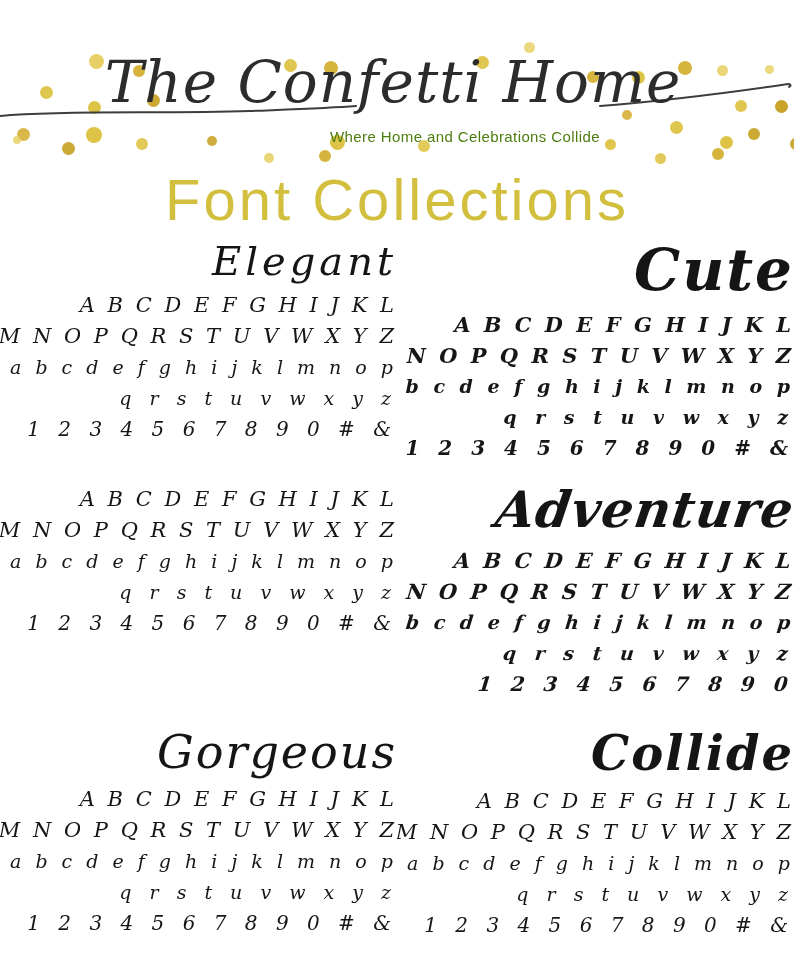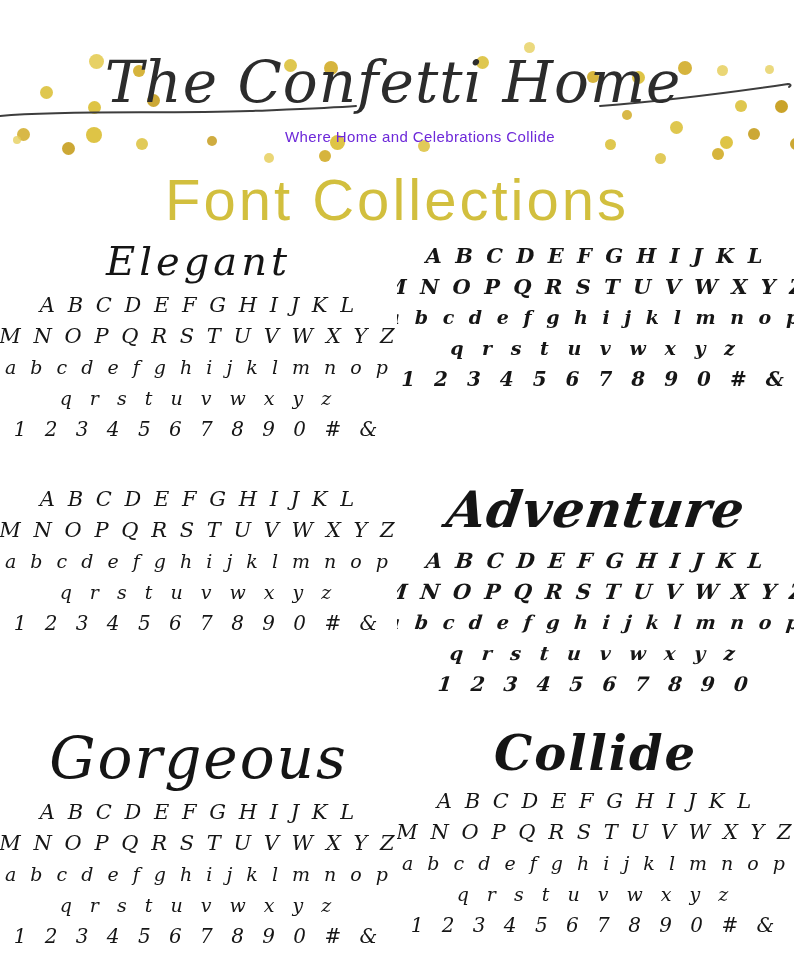--- a/index.html
+++ b/index.html
@@ -50,21 +50,21 @@
 
   
   .samples-grid{
     position:absolute;left:0;top:222px;width:794px;height:732px;
     display:grid;
     grid-template-columns:1fr 1fr;
     grid-template-rows:1fr 1fr 1fr;
   }
   .sample{
     display:flex;flex-direction:column;
-    align-items:center;justify-content:flex-start;
+    align-items:flex-end;justify-content:flex-start;
     padding-top:10px;
     overflow:hidden;
   }
   .sample .title{
     font-family:"DejaVu Serif", serif;
     font-style:italic;
     color:#151515;
     line-height:1.05;
     margin-bottom:8px;
     white-space:nowrap;
@@ -83,21 +83,21 @@
 
   
   .style-elegant .title{font-size:40px;font-weight:400;letter-spacing:4px;}
   .style-elegant .line{font-weight:400;}
   .style-cute .title{font-size:58px;font-weight:700;letter-spacing:2px;}
   .style-cute .line{font-weight:700;}
   .style-lovely .title{font-size:46px;font-weight:400;letter-spacing:3px;}
   .style-lovely .line{font-weight:400;}
   .style-adventure .title{font-size:50px;font-weight:700;transform:skewX(-8deg);letter-spacing:1px;}
   .style-adventure .line{font-weight:700;transform:skewX(-6deg);}
-  .style-gorgeous .title{font-size:58px;font-weight:400;letter-spacing:2px;}
+  .style-gorgeous .title{font-size:46px;font-weight:400;letter-spacing:2px;}
   .style-gorgeous .line{font-weight:400;}
   .style-trendy .title{font-size:48px;font-weight:700;letter-spacing:2px;}
   .style-trendy .line{font-weight:500;}
 </style>
 </head>
 <body>
 
 <div class="page">
 
   <header class="banner">
@@ -135,35 +135,36 @@
         <span class="dot" style="left: 655px; top: 113px; width: 11px; height: 11px; background: rgb(220, 193, 60); opacity: 0.85;"></span>
         <span class="dot" style="left: 790px; top: 98px; width: 12px; height: 12px; background: rgb(199, 158, 31); opacity: 0.9;"></span>
         <span class="dot" style="left: 765px; top: 25px; width: 9px; height: 9px; background: rgb(230, 207, 94); opacity: 0.8;"></span>
         <span class="dot" style="left: 418px; top: 100px; width: 12px; height: 12px; background: rgb(220, 193, 60); opacity: 0.85;"></span>
       </div>
     <svg class="flourish" viewBox="0 0 794 130" fill="none" xmlns="http://www.w3.org/2000/svg">
       <path d="M0,76 C 70,70 160,74 250,71 C 300,69 330,68 356,66" stroke="#3d3d3d" stroke-width="2" fill="none" stroke-linecap="round"></path>
       <path d="M600,66 C 650,62 720,54 788,44 C 790,44 792,45 789,47" stroke="#3d3d3d" stroke-width="2" fill="none" stroke-linecap="round"></path>
     </svg>
     <div class="logo" style="color: rgb(44, 44, 44);">The Confetti Home</div>
-    <div class="tagline" style="color: #6d28d9; text-align: center;">Where Home and Celebrations Collide</div>
+    <div class="tagline" style="color: #4d7c0f;">Where Home and Celebrations Collide</div>
   </header>
 
   <h1 class="collections-heading" style="color: rgb(210, 191, 62);">Font Collections</h1>
 
   <main class="samples-grid">
       <section class="sample style-elegant">
         <div class="title">Elegant</div>
         <div class="line l1">A B C D E F G H I J K L</div>
         <div class="line l2">M N O P Q R S T U V W X Y Z</div>
         <div class="line l3">a b c d e f g h i j k l m n o p</div>
         <div class="line l4">q r s t u v w x y z</div>
         <div class="line l5">1 2 3 4 5 6 7 8 9 0 # &amp;</div>
       </section>
       <section class="sample style-cute">
+        <div class="title">Cute</div>
         <div class="line l1">A B C D E F G H I J K L</div>
         <div class="line l2">M N O P Q R S T U V W X Y Z</div>
         <div class="line l3">a b c d e f g h i j k l m n o p</div>
         <div class="line l4">q r s t u v w x y z</div>
         <div class="line l5">1 2 3 4 5 6 7 8 9 0 # &amp;</div>
       </section>
       <section class="sample style-lovely">
         <div class="line l1">A B C D E F G H I J K L</div>
         <div class="line l2">M N O P Q R S T U V W X Y Z</div>
         <div class="line l3">a b c d e f g h i j k l m n o p</div>

